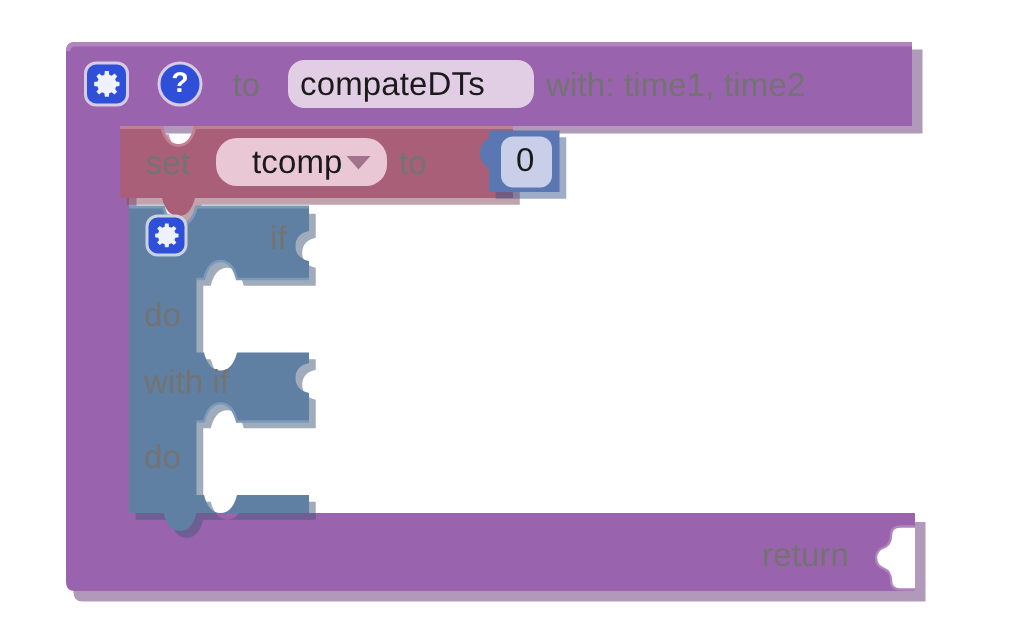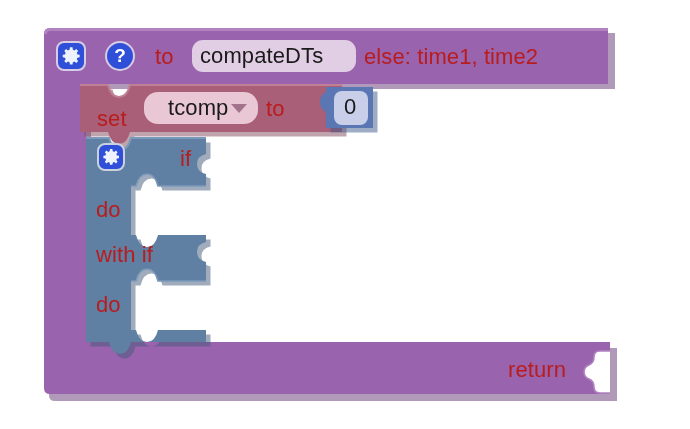--- a/index.html
+++ b/index.html
@@ -25,38 +25,38 @@
   .layer {
     position: absolute;
     left: 0; top: 0;
     width: 690px;
     height: 429px;
     pointer-events: none;
   }
 
   .lbl {
     position: absolute;
-    color: #b91c1c;
+    color: #737373;
     font-size: 22px;
     line-height: 1;
     white-space: nowrap;
     letter-spacing: 0.1px;
   }
 
   .lbl-dark {
     color: #1a1a1a;
   }
 
   
   #lbl-to      { left: 155px; top: 46px; }
   #lbl-procname{ left: 200px; top: 45px; font-size: 22px; }
   #lbl-with    { left: 364px; top: 46px; }
 
   
-  #lbl-set     { left: 97px;  top: 98px; margin-top: 10px; }
+  #lbl-set     { left: 97px;  top: 98px; }
   #lbl-varname { left: 168px; top: 97px; font-size: 22px; }
   #lbl-to2     { left: 266px; top: 98px; }
   #lbl-zero    { left: 344px; top: 96px; font-size: 22px; }
 
   
   #lbl-if      { left: 144px; top: 148px; margin-left: 36px; }
   #lbl-do1     { left: 96px;  top: 199px; }
   #lbl-elseif  { left: 96px;  top: 244px; }
   #lbl-do2     { left: 96px;  top: 294px; }
 
@@ -327,21 +327,21 @@
 
     <div class="iconbtn" id="icon-help-proc">
       <span class="qm">?</span>
     </div>
 
     <span class="lbl" id="lbl-to">to</span>
 
     <div class="chip" id="chip-procname"></div>
     <span class="lbl lbl-dark" id="lbl-procname">compateDTs</span>
 
-    <span class="lbl" id="lbl-with">else: time1, time2</span>
+    <span class="lbl" id="lbl-with">with: time1, time2</span>
 
     <span class="lbl" id="lbl-set">set</span>
 
     <div class="chip" id="chip-varname"></div>
     <span class="lbl lbl-dark" id="lbl-varname">tcomp</span>
     <span class="dropdown-arrow"></span>
 
     <span class="lbl" id="lbl-to2">to</span>
 
     <div class="chip" id="chip-zero"></div>

